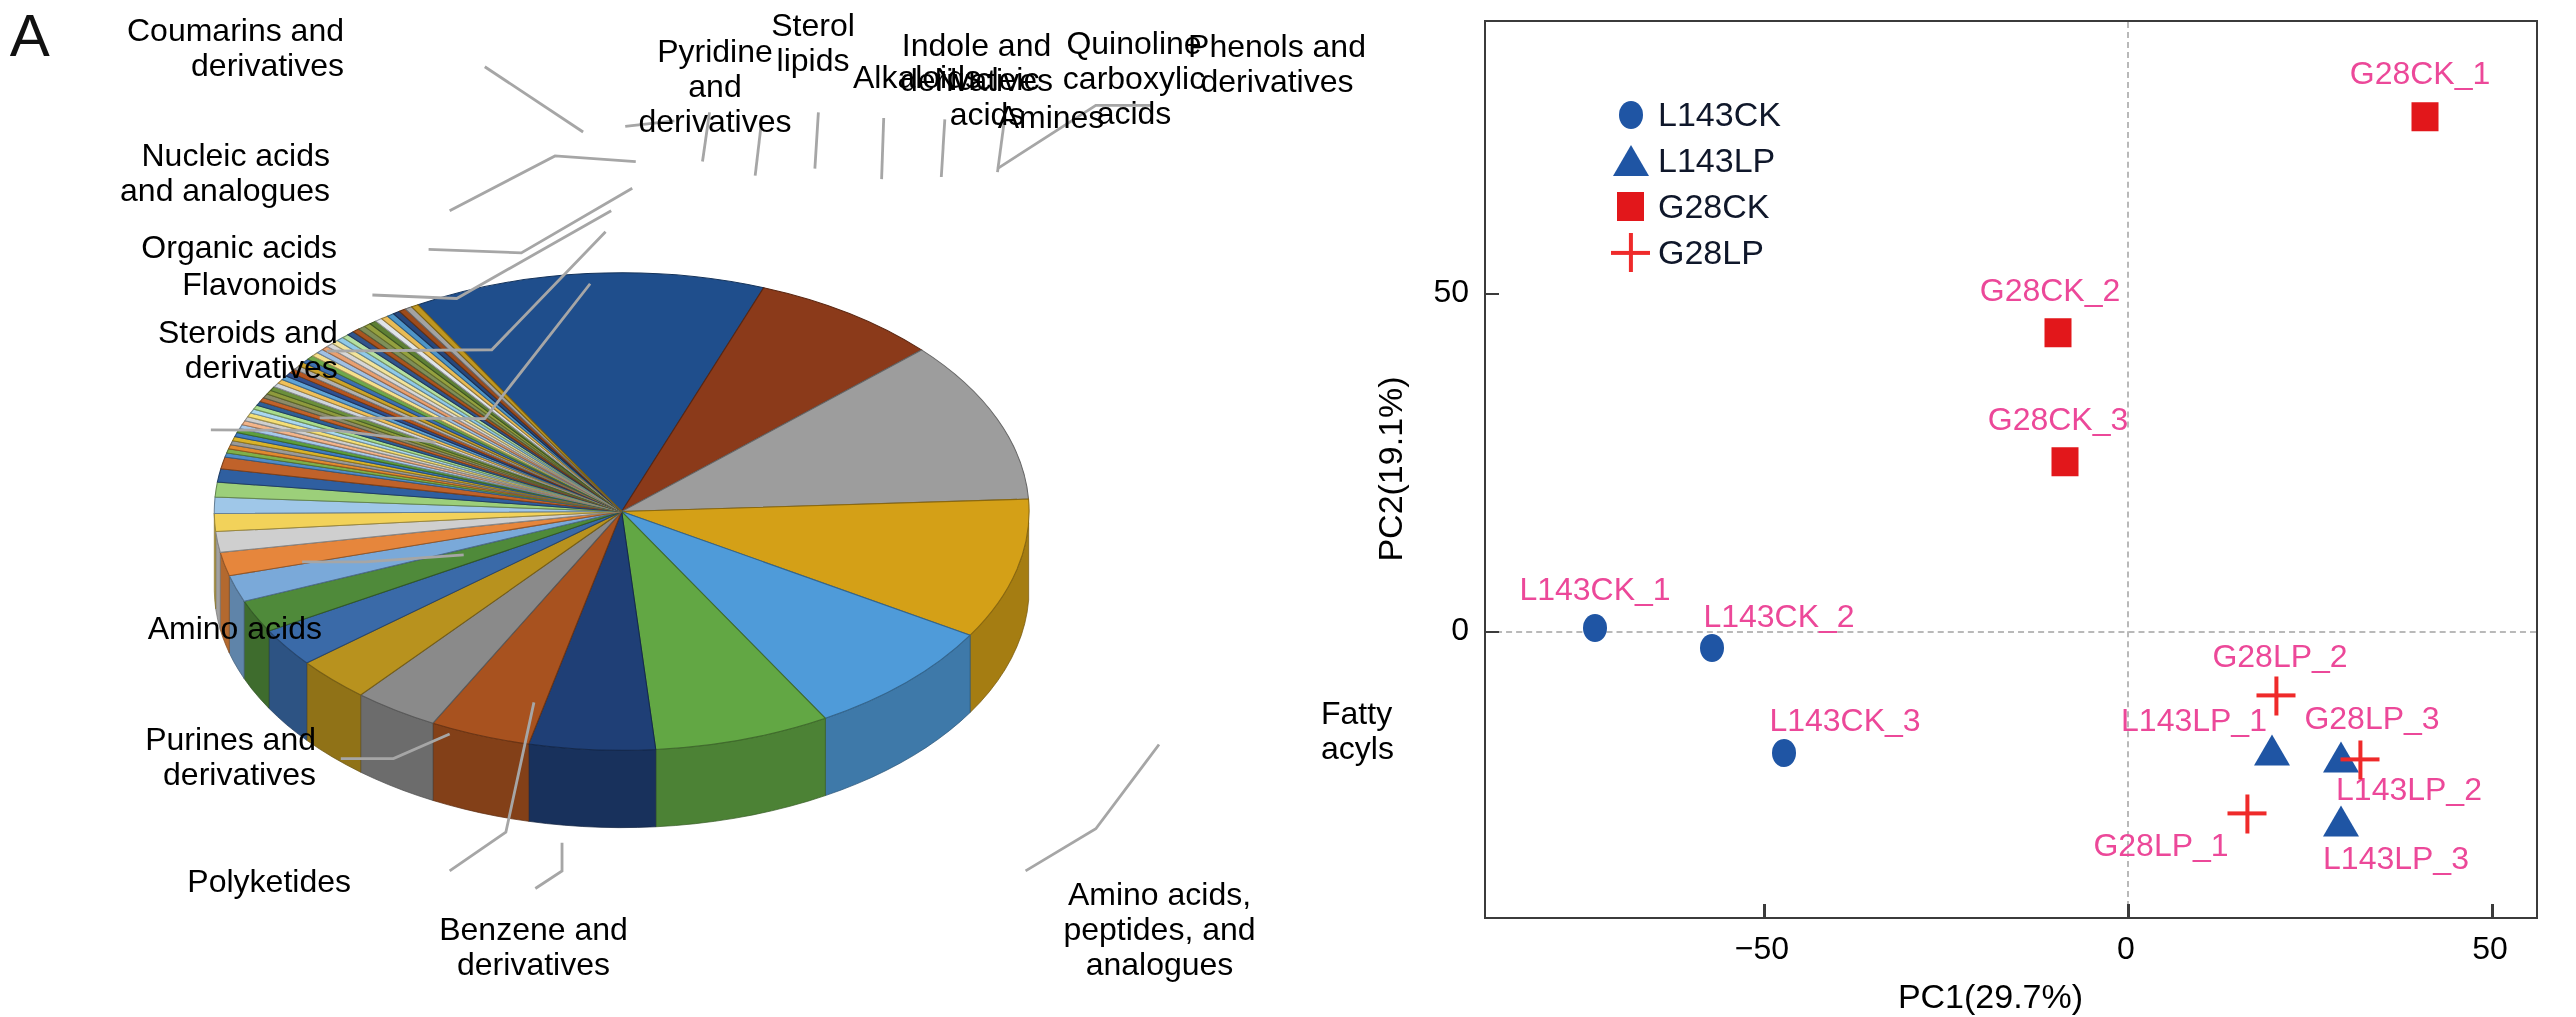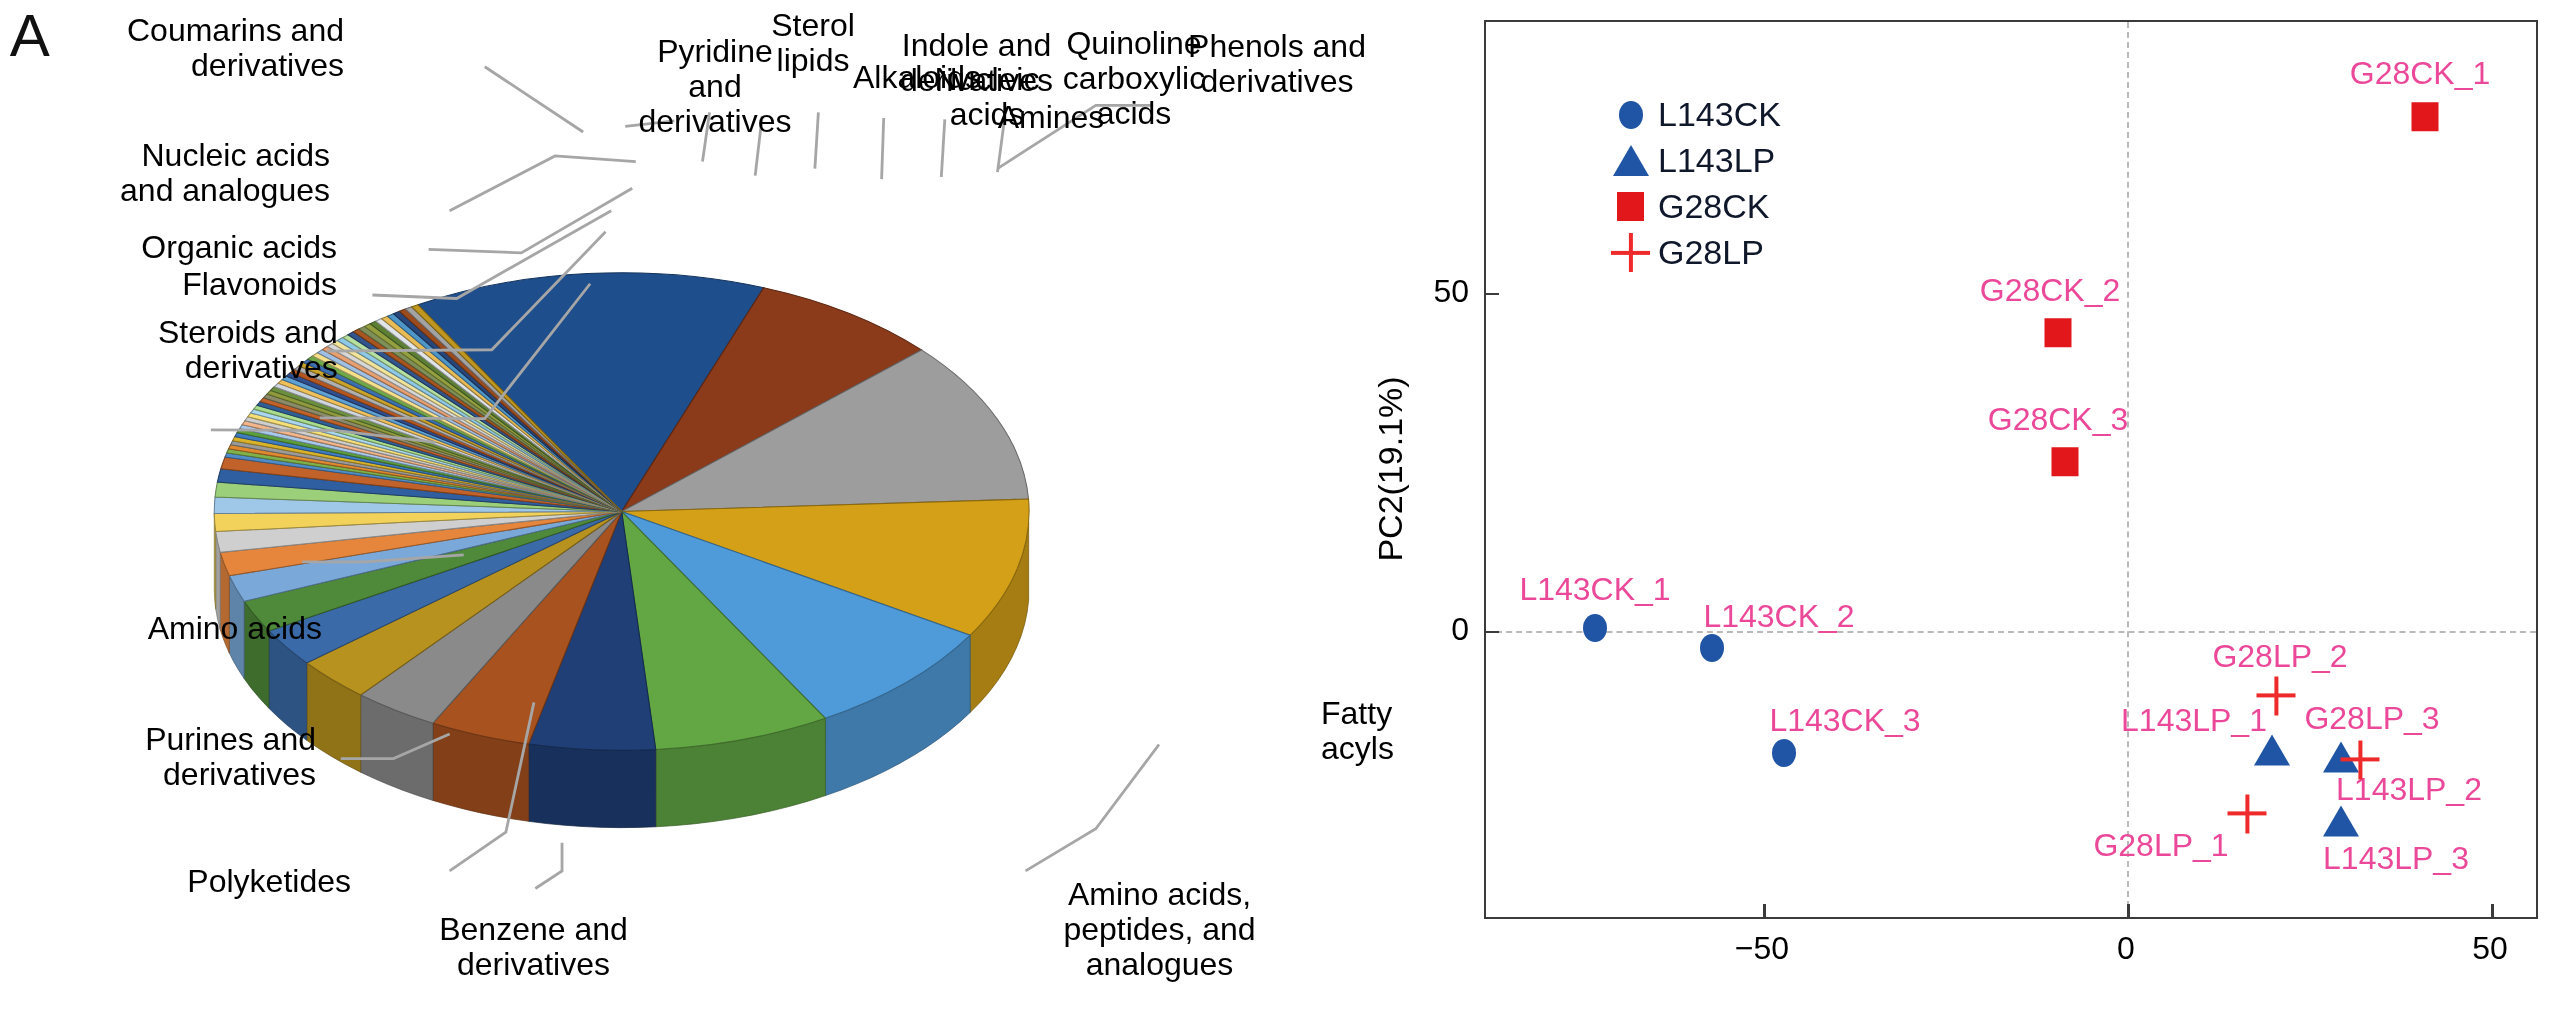--- a/index.html
+++ b/index.html
@@ -328,17 +328,18 @@
     </div>
 
     <div id="ticklabels">
         <div class="ticklabel x" style="left: 357px; top: 930px;">−50</div>
         <div class="ticklabel x" style="left: 721px; top: 930px;">0</div>
         <div class="ticklabel x" style="left: 1085px; top: 930px;">50</div>
         <div class="ticklabel y" style="left: -27px; width: 91px; top: 629px;">0</div>
         <div class="ticklabel y" style="left: -27px; width: 91px; top: 291px;">50</div>
       </div>
 
+    <div id="x-axis-title">PC1(29.7%)</div>
     <div id="y-axis-title">PC2(19.1%)</div>
   </div>
 
 </div>
 
 
 </body></html>

